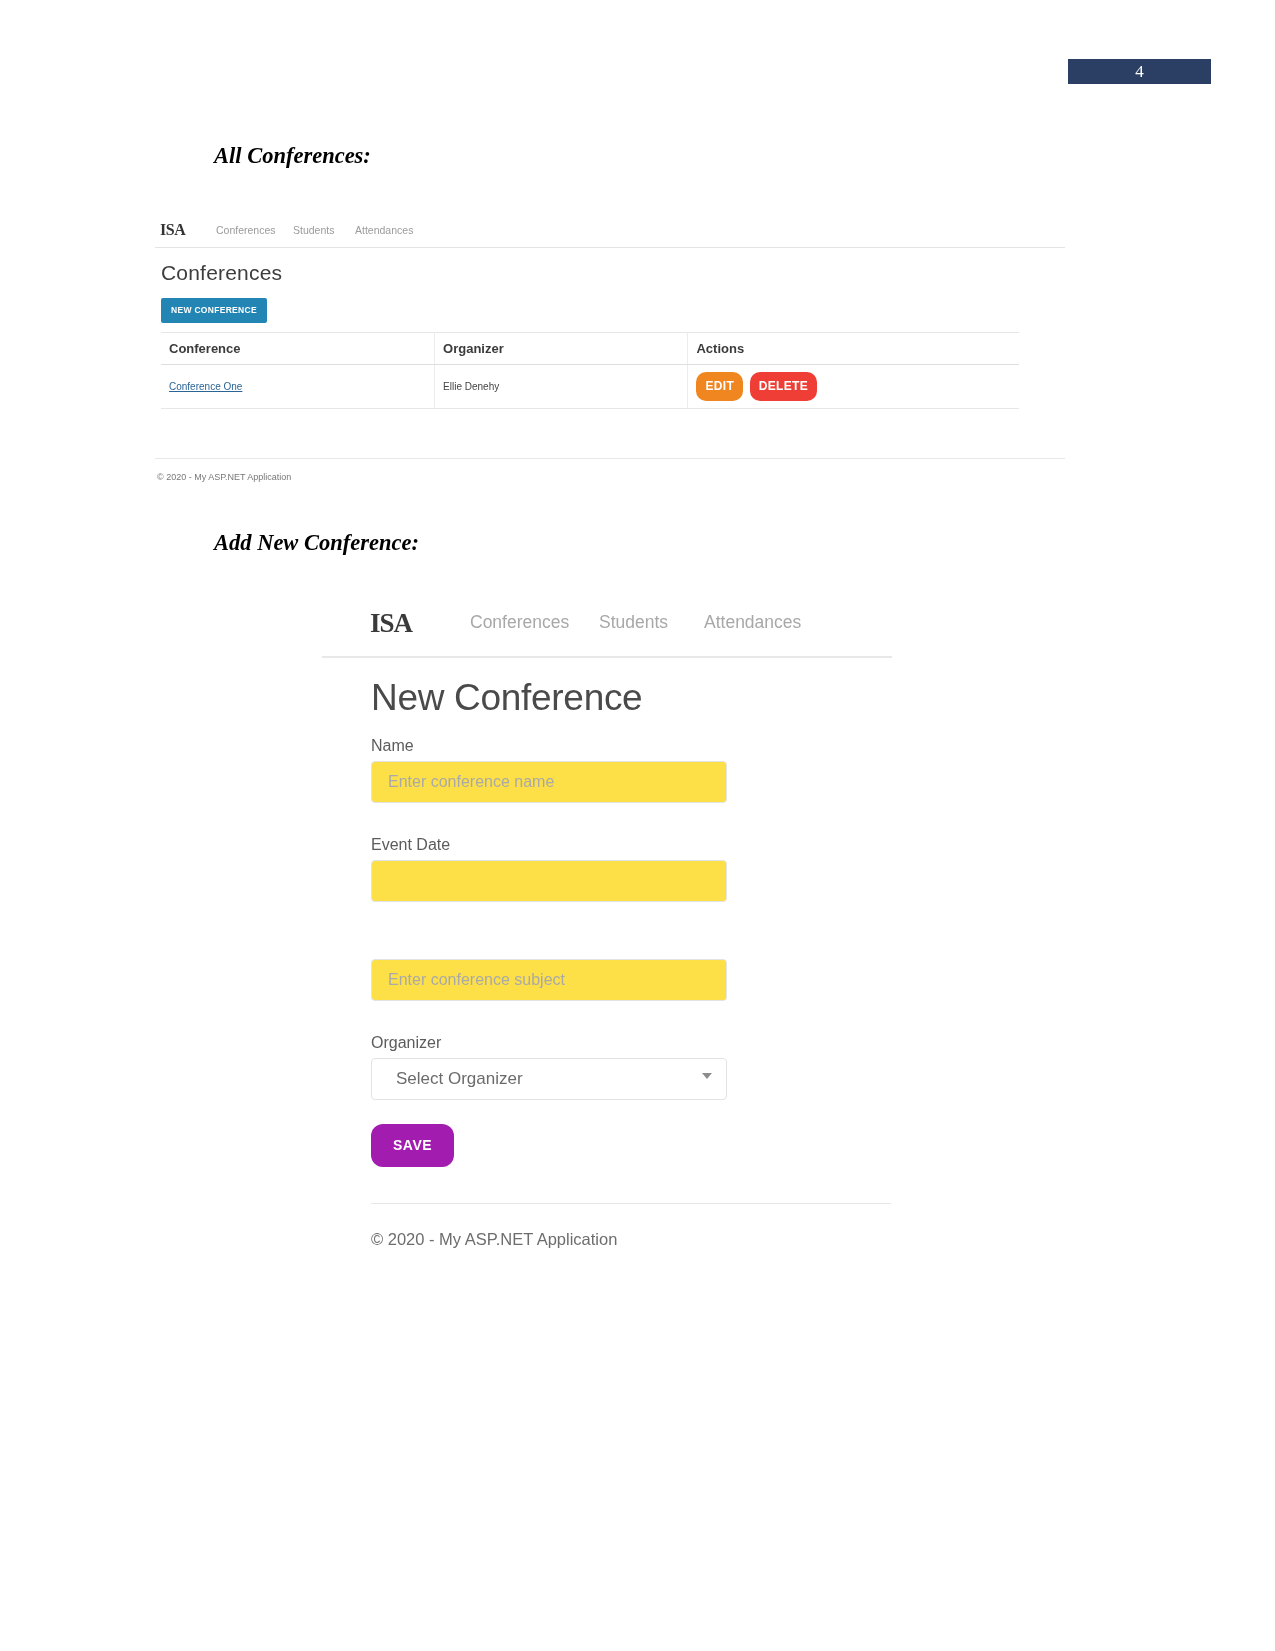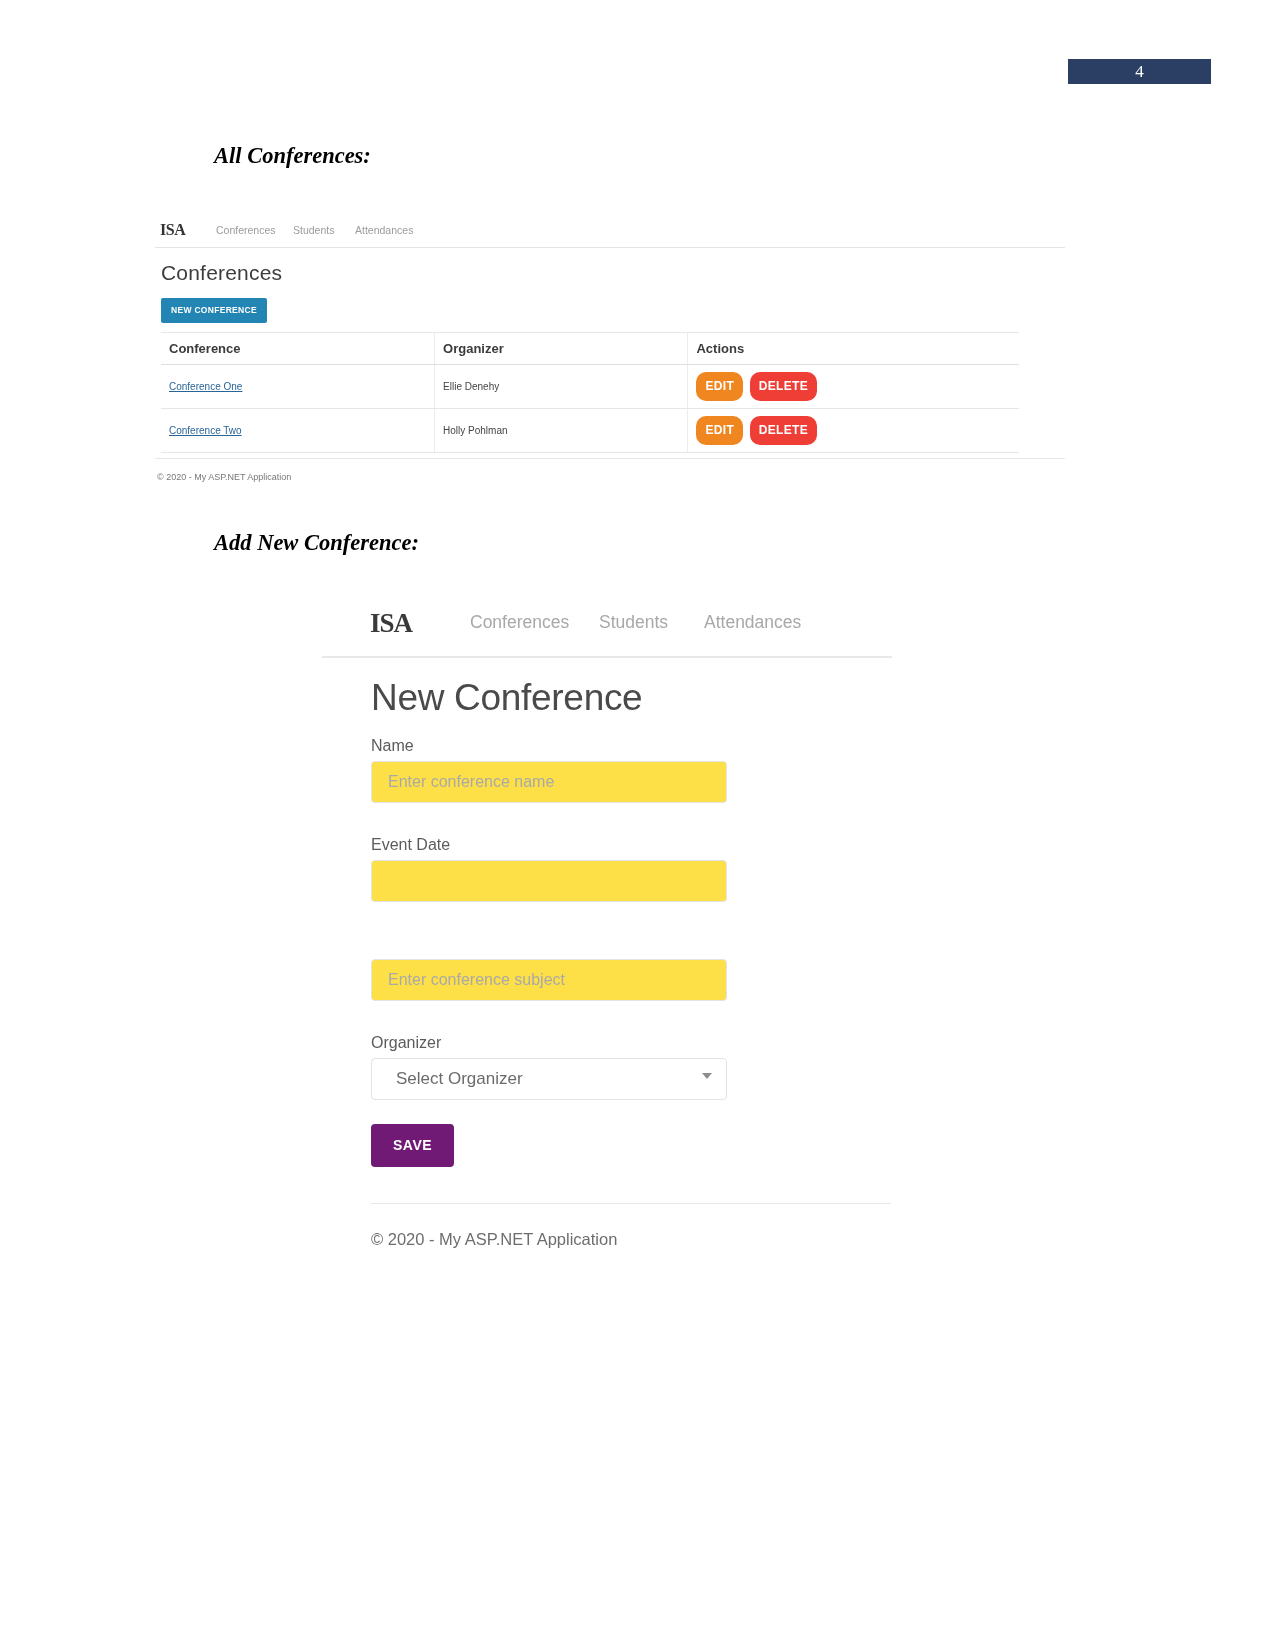--- a/index.html
+++ b/index.html
@@ -273,28 +273,28 @@
     right: 14px; top: 14px;
     width: 0; height: 0;
     border-left: 5px solid transparent;
     border-right: 5px solid transparent;
     border-top: 6px solid #8d8d8d;
   }
 
   .btn-save {
     position: absolute;
     left: 49px; top: 534px;
-    background: #701a75;
+    background: #a21caf;
     color: #ffffff;
     font-size: 14px;
     font-weight: bold;
     letter-spacing: 0.5px;
     padding: 13px 22px 14px 22px;
     border: none;
-    border-radius: 4px;
+    border-radius: 12px;
     cursor: pointer;
   }
 
   .shot2 .footer-rule {
     position: absolute;
     left: 49px; top: 613px;
     width: 520px;
     border-top: 1px solid #e8e8e8;
   }
   .shot2 .footer-text {
@@ -338,30 +338,20 @@
       <tr>
         <td class="c-conf">
           <span class="conf-link">Conference One</span>
         </td>
         <td class="c-org">Ellie Denehy</td>
         <td class="c-act">
           <button class="btn-edit">EDIT</button>
           <button class="btn-delete">DELETE</button>
         </td>
       </tr>
-      <tr>
-        <td class="c-conf">
-          <span class="conf-link">Conference Two</span>
-        </td>
-        <td class="c-org">Holly Pohlman</td>
-        <td class="c-act">
-          <button class="btn-edit">EDIT</button>
-          <button class="btn-delete">DELETE</button>
-        </td>
-      </tr>
     </tbody>
   </table>
 
   <div class="footer-rule"></div>
   <div class="footer-text">© 2020 - My ASP.NET Application</div>
 </div>
 
 <div class="section-heading" id="sec-add">Add New Conference:</div>
 
 <div class="shot2">

